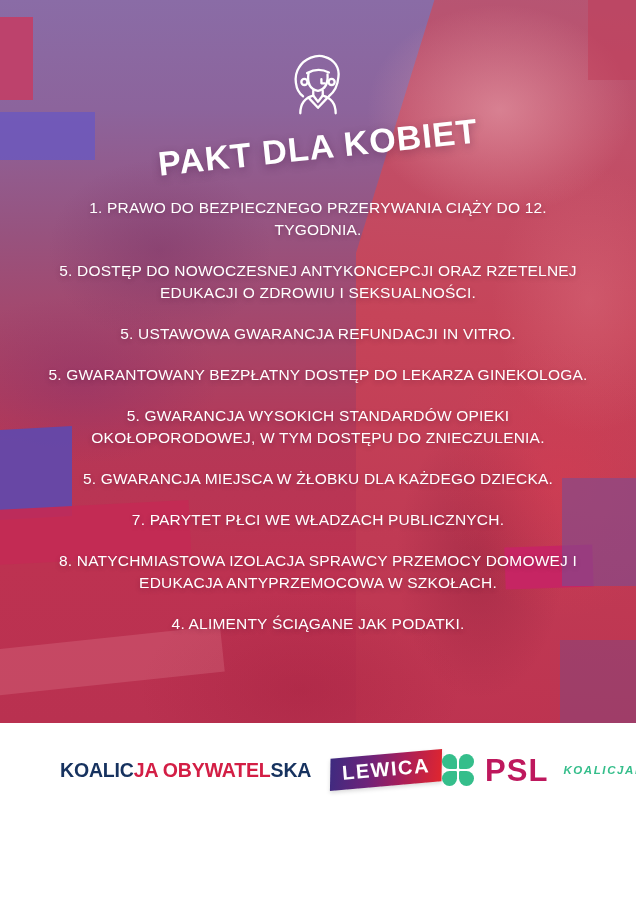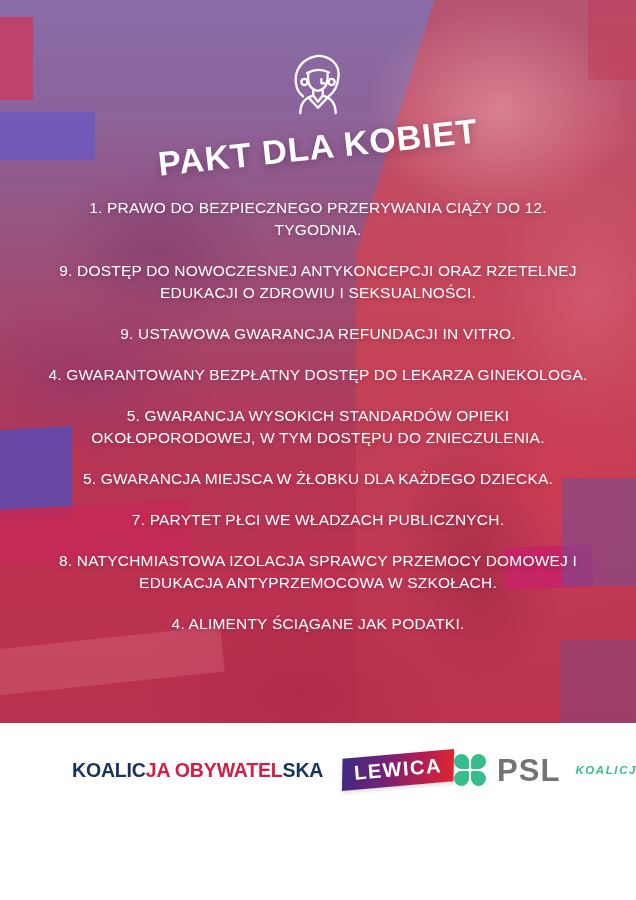--- a/index.html
+++ b/index.html
@@ -60,21 +60,21 @@
     color:#ffffff;font-weight:400;font-size:15.5px;line-height:22px;
     letter-spacing:.2px;white-space:pre-line;
     text-shadow:0 2px 5px rgba(70,15,50,.30);
   }
   
   .footer{
     position:absolute;left:0;top:723px;width:636px;height:177px;background:#ffffff;
   }
   .logo-row{
     display:flex;align-items:center;justify-content:space-between;
-    padding:16px 24px 0 60px;height:62px;margin-left:12px;
+    padding:16px 24px 0 60px;height:62px;
   }
   .ko-logo{
     font-size:21px;font-weight:700;letter-spacing:-.2px;
     transform:scaleX(.93);transform-origin:left center;white-space:nowrap;
   }
   .lewica-box{
     transform:rotate(-5deg) skewX(-6deg);
     padding:4px 12px 5px;
     background:linear-gradient(97deg,#3d2b80 0%,#6d2379 35%,#a91e59 65%,#e0262e 100%);
     box-shadow:0 2px 4px rgba(0,0,0,.15);
@@ -125,24 +125,24 @@
           <path d="M24,93 C24,78 32,70 43,67 L50,76 L57,67 C68,70 76,78 76,93"></path>
           <path d="M36,70 L50,85 L64,70"></path>
         </svg>
       </span>
       <div class="title">PAKT DLA KOBIET</div>
     </div>
 
     <div class="demands">
         <div class="demand">1. PRAWO DO BEZPIECZNEGO PRZERYWANIA CIĄŻY DO 12.
 TYGODNIA.</div>
-        <div class="demand">9. DOSTĘP DO NOWOCZESNEJ ANTYKONCEPCJI ORAZ RZETELNEJ
+        <div class="demand">5. DOSTĘP DO NOWOCZESNEJ ANTYKONCEPCJI ORAZ RZETELNEJ
 EDUKACJI O ZDROWIU I SEKSUALNOŚCI.</div>
-        <div class="demand">9. USTAWOWA GWARANCJA REFUNDACJI IN VITRO.</div>
-        <div class="demand">4. GWARANTOWANY BEZPŁATNY DOSTĘP DO LEKARZA GINEKOLOGA.</div>
+        <div class="demand">5. USTAWOWA GWARANCJA REFUNDACJI IN VITRO.</div>
+        <div class="demand">5. GWARANTOWANY BEZPŁATNY DOSTĘP DO LEKARZA GINEKOLOGA.</div>
         <div class="demand">5. GWARANCJA WYSOKICH STANDARDÓW OPIEKI
 OKOŁOPORODOWEJ, W TYM DOSTĘPU DO ZNIECZULENIA.</div>
         <div class="demand">5. GWARANCJA MIEJSCA W ŻŁOBKU DLA KAŻDEGO DZIECKA.</div>
         <div class="demand">7. PARYTET PŁCI WE WŁADZACH PUBLICZNYCH.</div>
         <div class="demand">8. NATYCHMIASTOWA IZOLACJA SPRAWCY PRZEMOCY DOMOWEJ I
 EDUKACJA ANTYPRZEMOCOWA W SZKOŁACH.</div>
         <div class="demand">4. ALIMENTY ŚCIĄGANE JAK PODATKI.</div>
       </div>
   </div>
 
@@ -152,21 +152,21 @@
       <div class="lewica-box">
         <span>LEWICA</span>
       </div>
       <div class="psl-logo">
         <span class="clover">
           <span class="leaf nw" style="background: rgb(53, 190, 139);"></span>
             <span class="leaf ne" style="background: rgb(53, 190, 139);"></span>
           <span class="leaf sw" style="background: rgb(53, 190, 139);"></span>
             <span class="leaf se" style="background: rgb(53, 190, 139);"></span>
         </span>
-        <span class="psl-text" style="color: #737373;">PSL</span>
+        <span class="psl-text" style="color: #be185d;">PSL</span>
         <span class="psl-sub">
           <span style="color: rgb(53, 190, 139);">KOALICJA</span>
           <span style="color: rgb(53, 190, 139);">KOBIET</span>
         </span>
       </div>
     </div>
   </div>
 
 </div>
 

